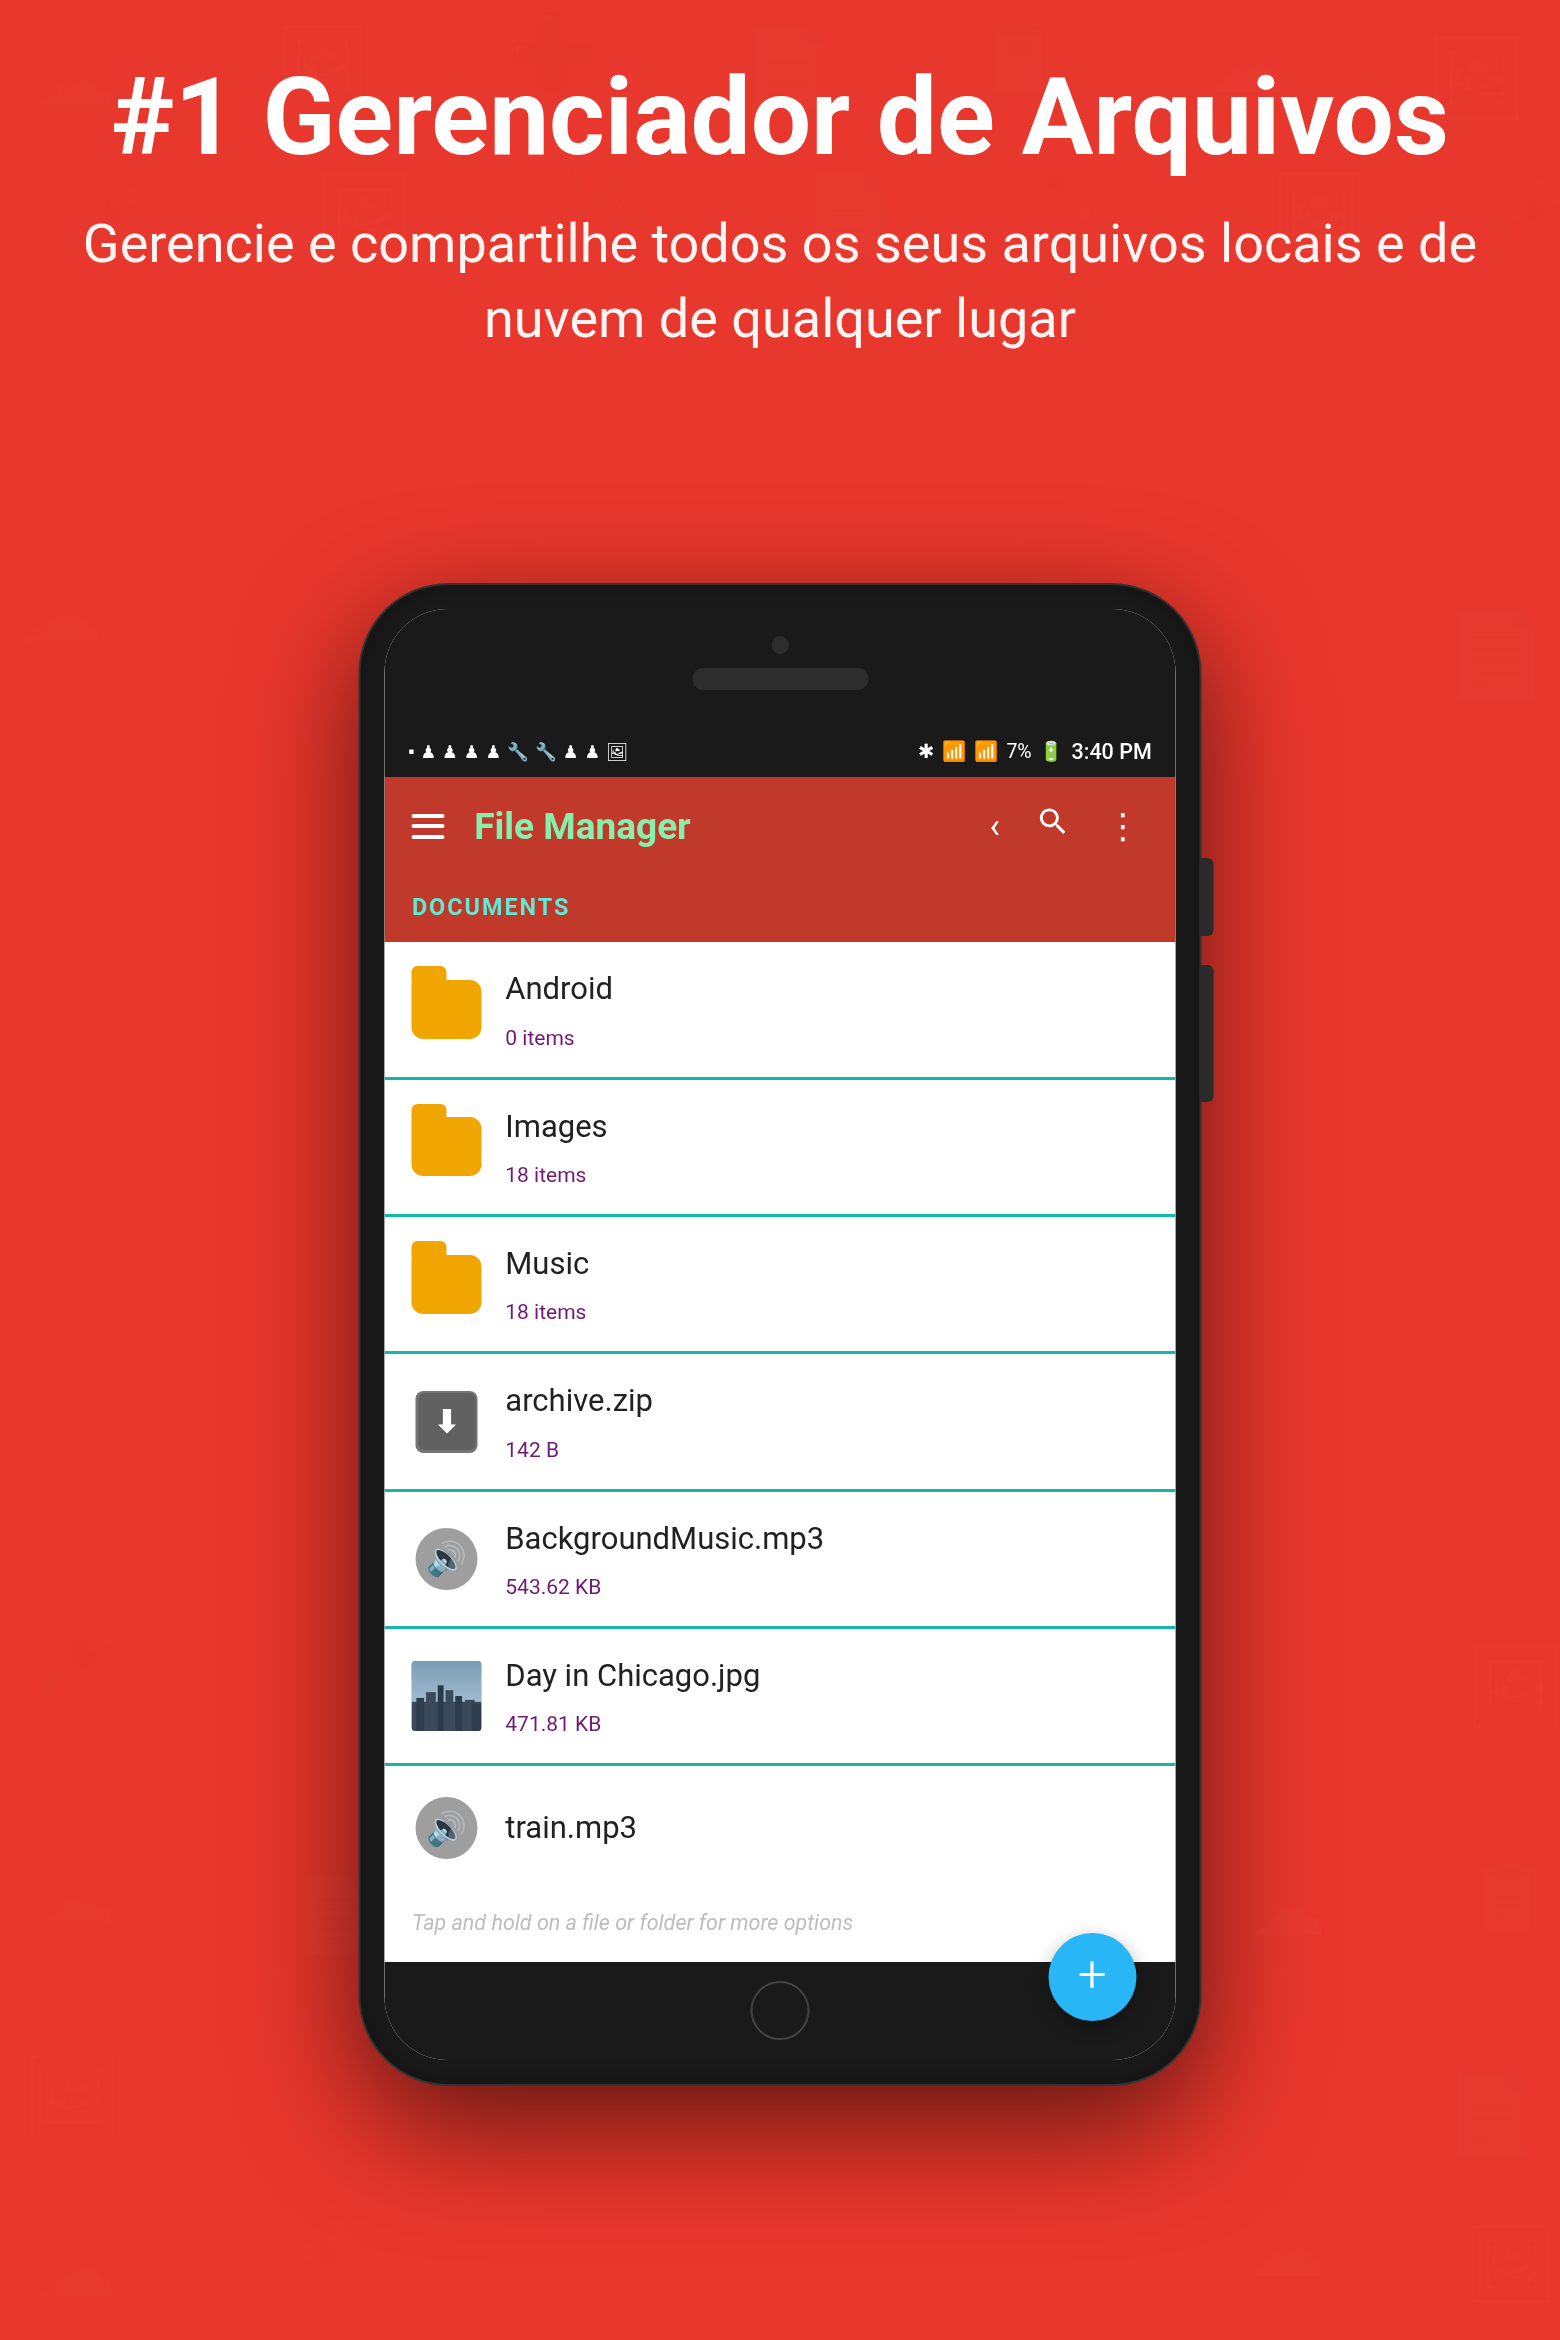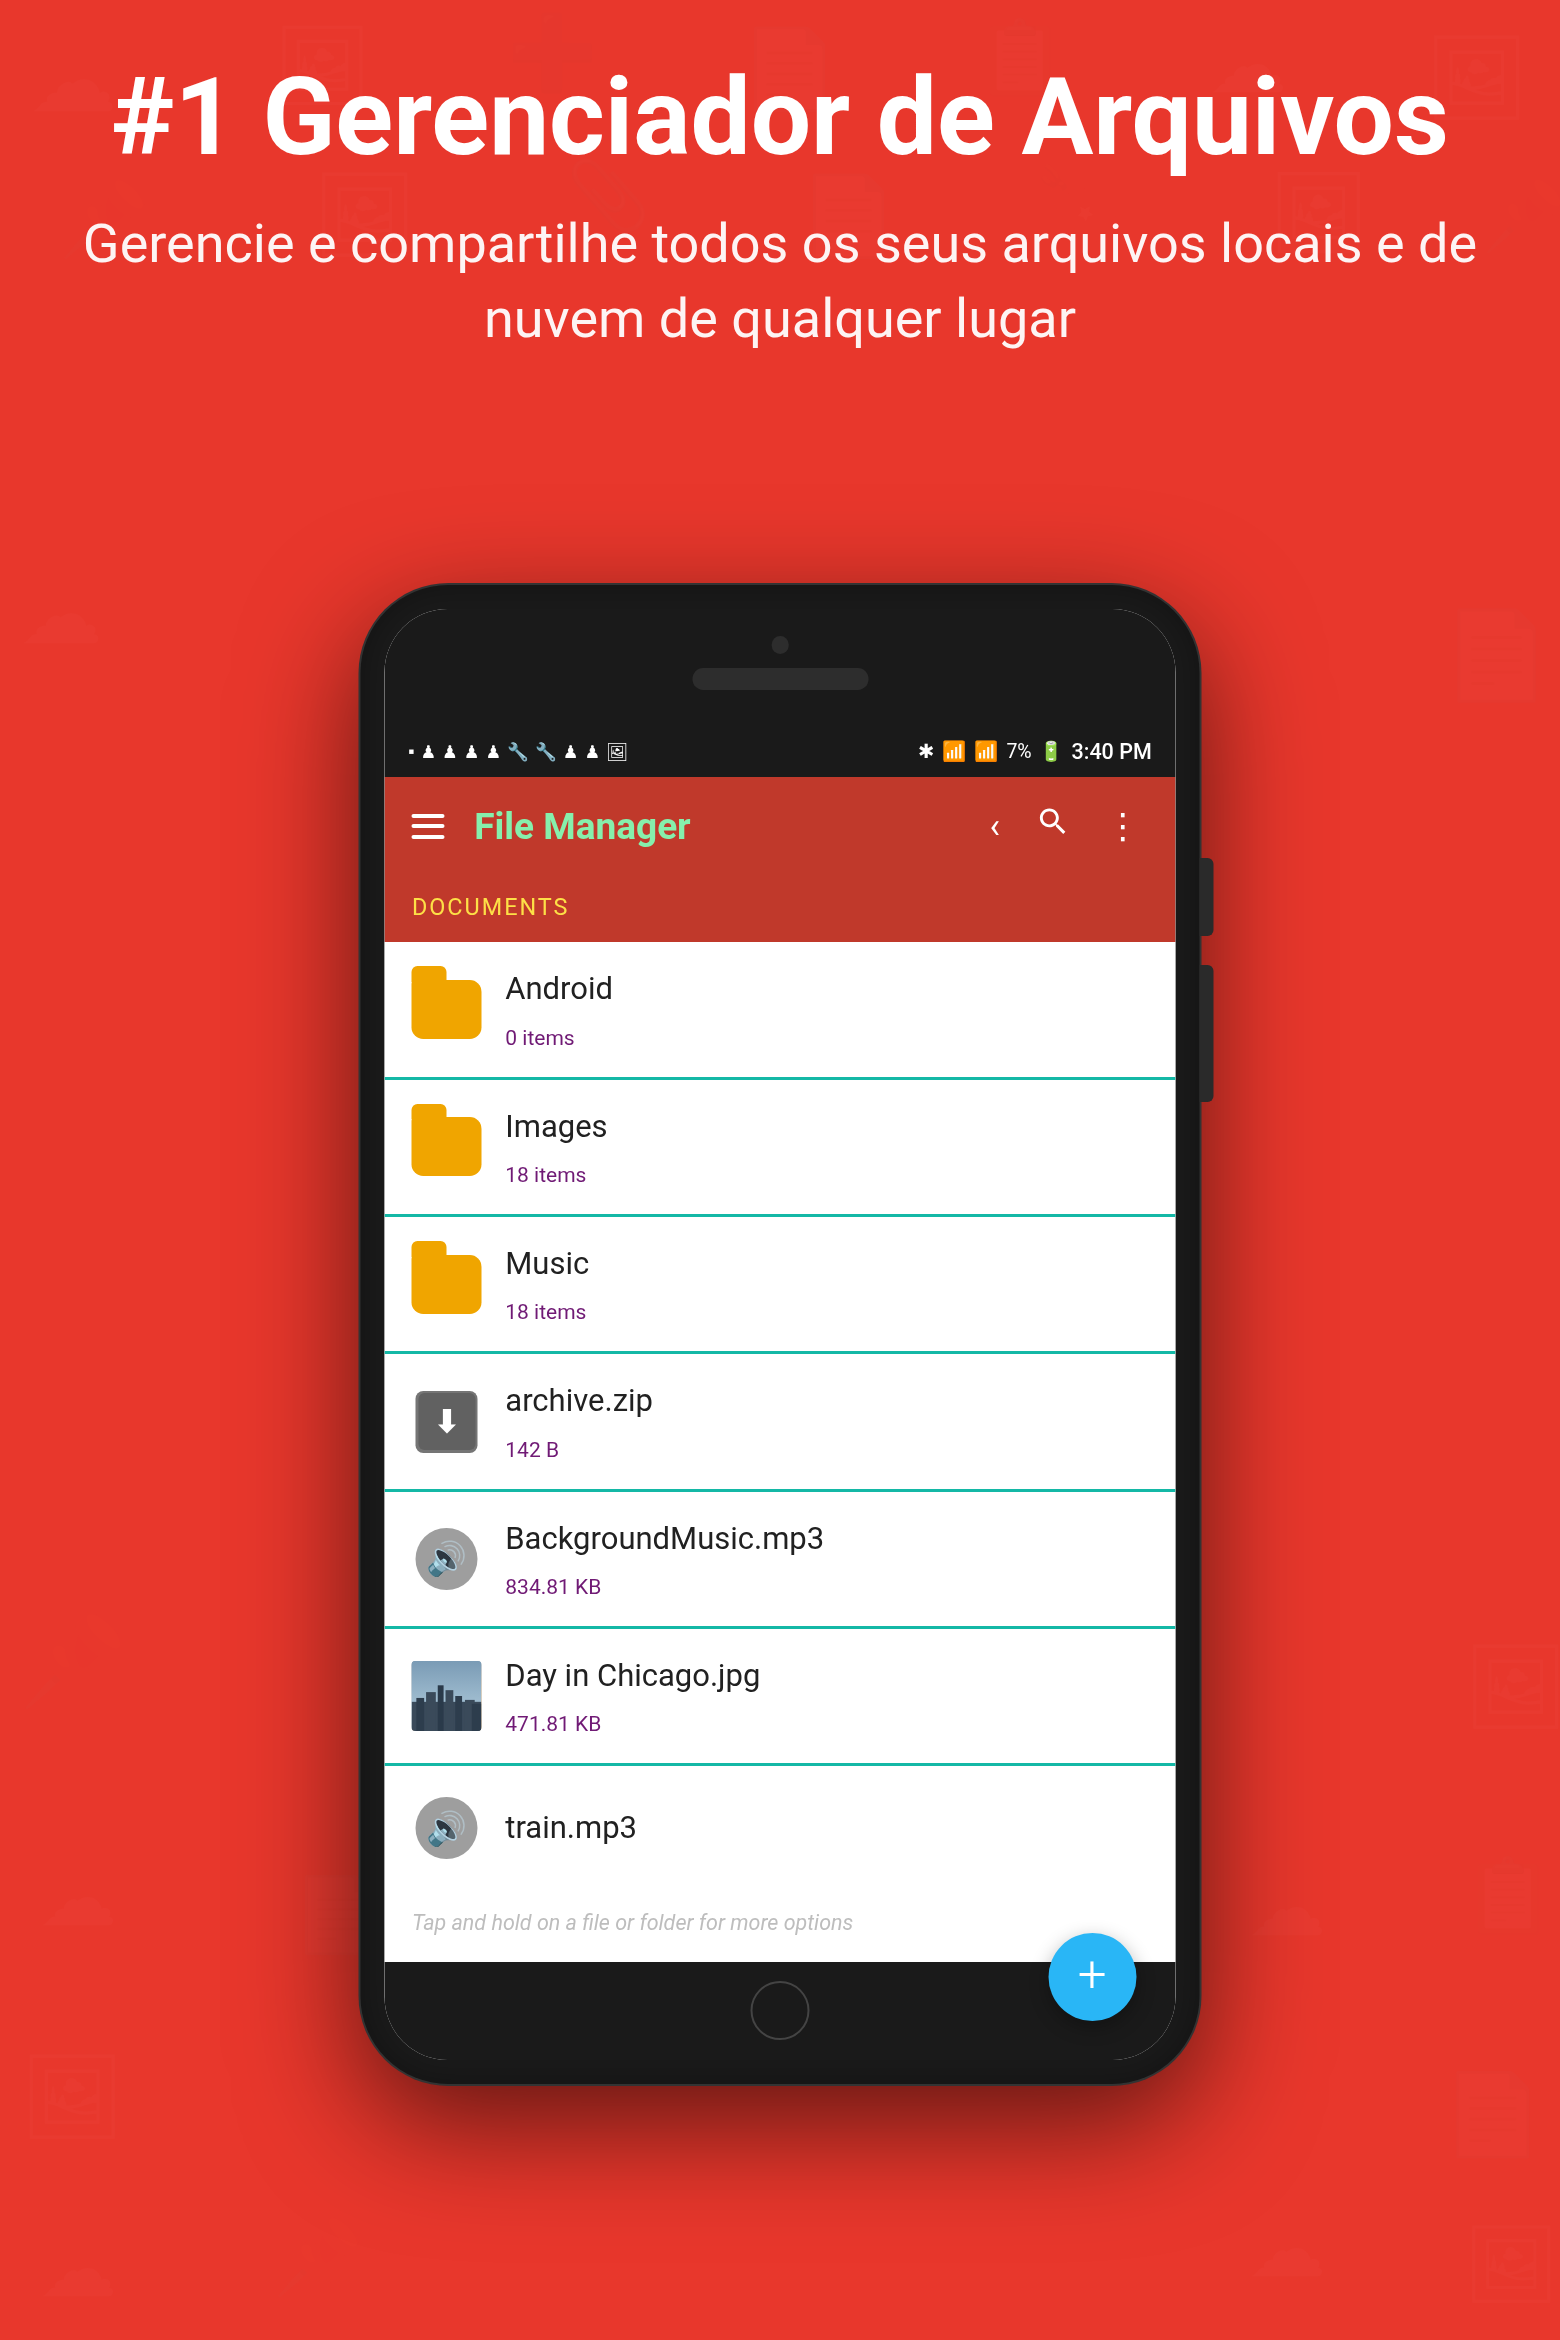--- a/index.html
+++ b/index.html
@@ -205,22 +205,22 @@
     }
 
     
     .section-label {
       background: #c0392b;
       padding: 17.6px 27px 21.5px;
     }
 
     .section-label-text {
       font-size: 23.4px;
-      font-weight: 400;
-      color: #fde047;
+      font-weight: 700;
+      color: #5eead4;
       letter-spacing: 2px;
     }
 
     
     .file-list {
       background: #fff;
     }
 
     .file-item {
       display: flex;
@@ -539,21 +539,21 @@
         </div>
 
         <div class="file-item">
           <div class="file-icon-container">
             <div class="audio-icon">
               <span class="audio-symbol">🔊</span>
             </div>
           </div>
           <div class="file-info">
             <div class="file-name">BackgroundMusic.mp3</div>
-            <div class="file-meta">834.81 KB</div>
+            <div class="file-meta">543.62 KB</div>
           </div>
         </div>
 
         <div class="file-item">
           <div class="file-icon-container">
             <div class="image-thumbnail">
               <svg width="70" height="70" viewBox="0 0 72 72" style="position:absolute;top:0;left:0">
 
                 <defs>
                   <linearGradient id="skyGrad" x1="0" y1="0" x2="0" y2="1">

